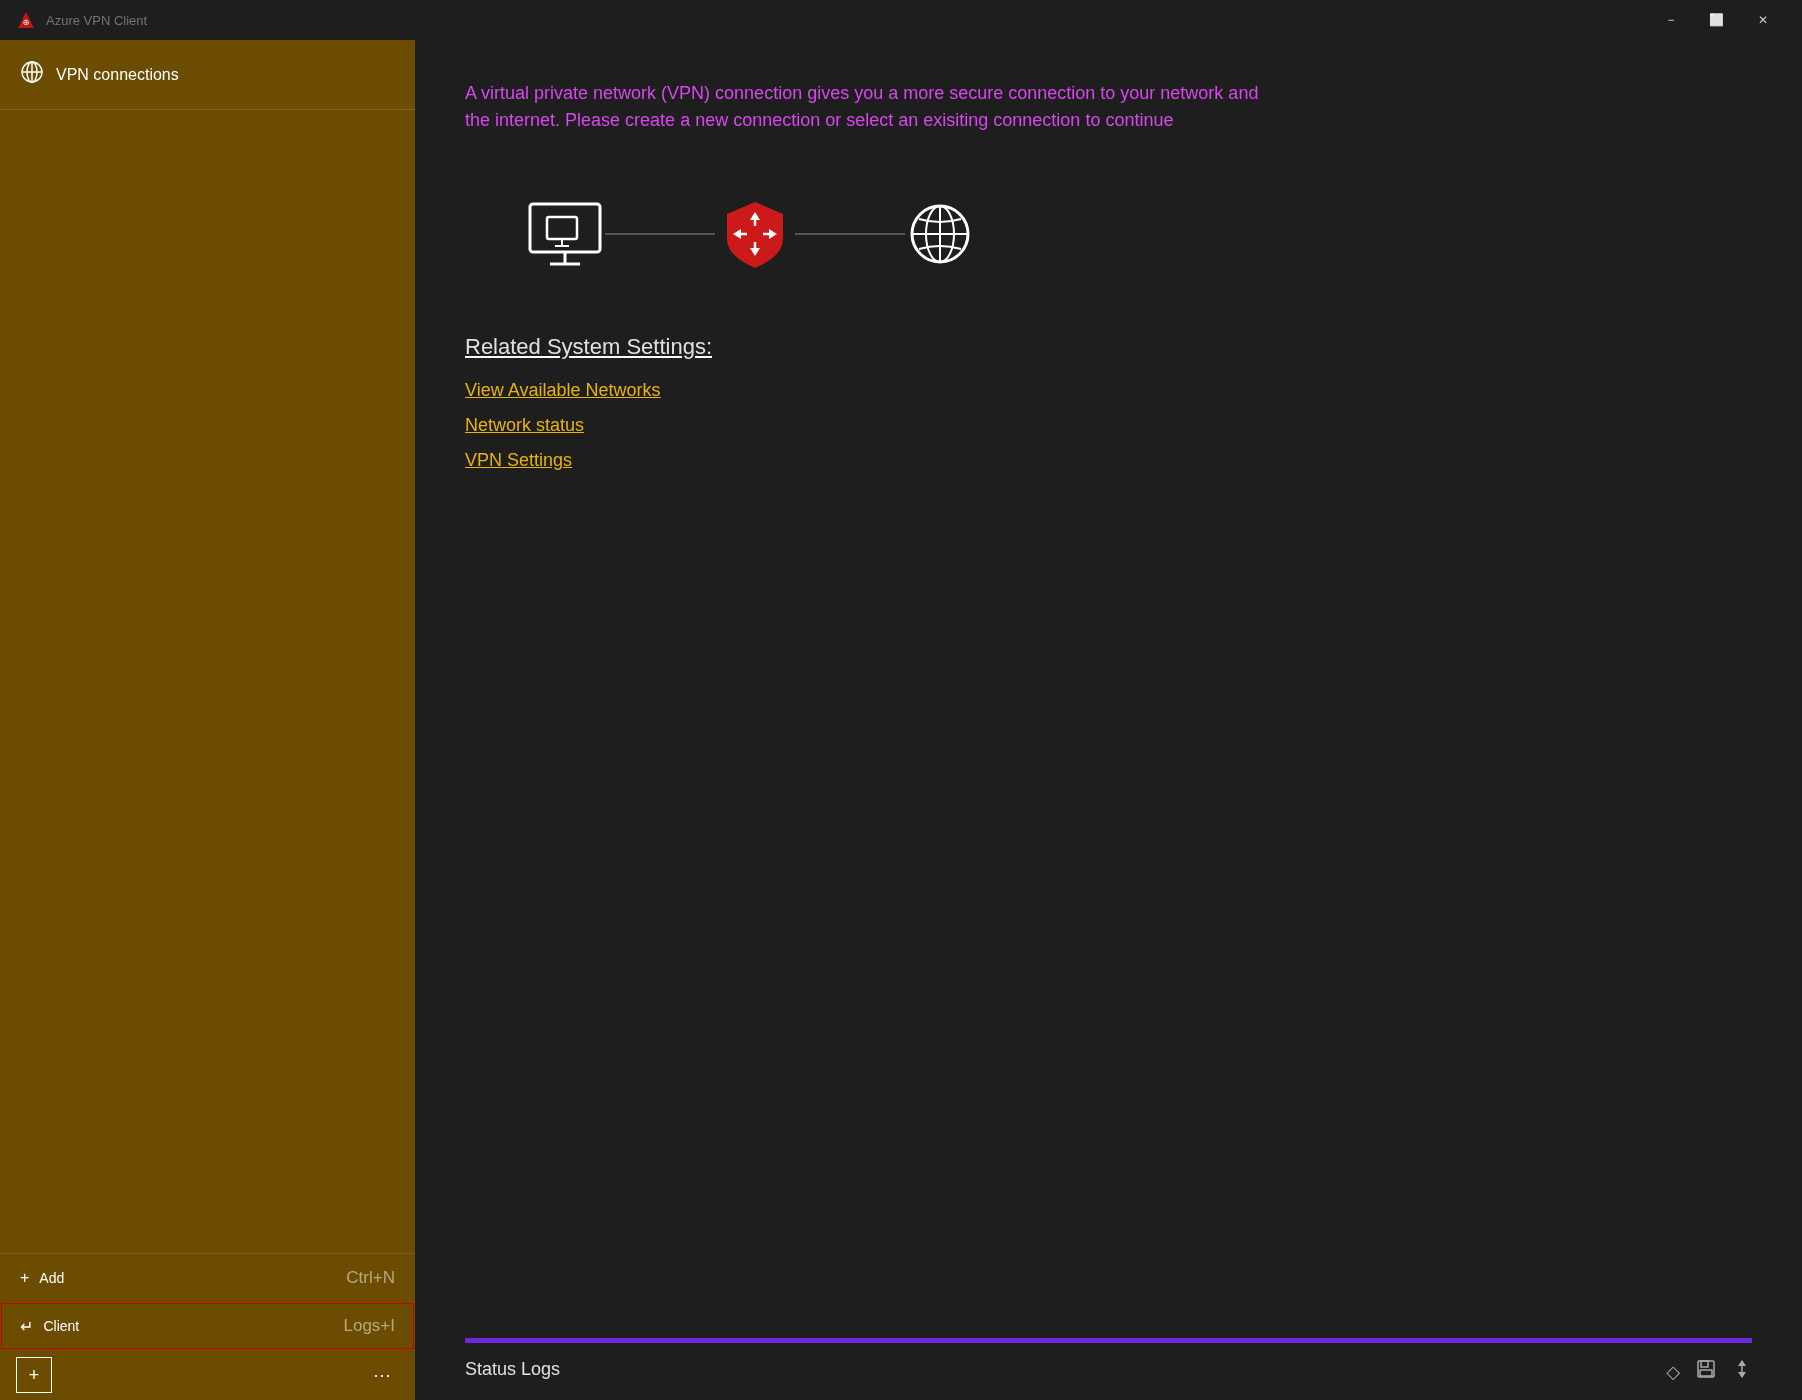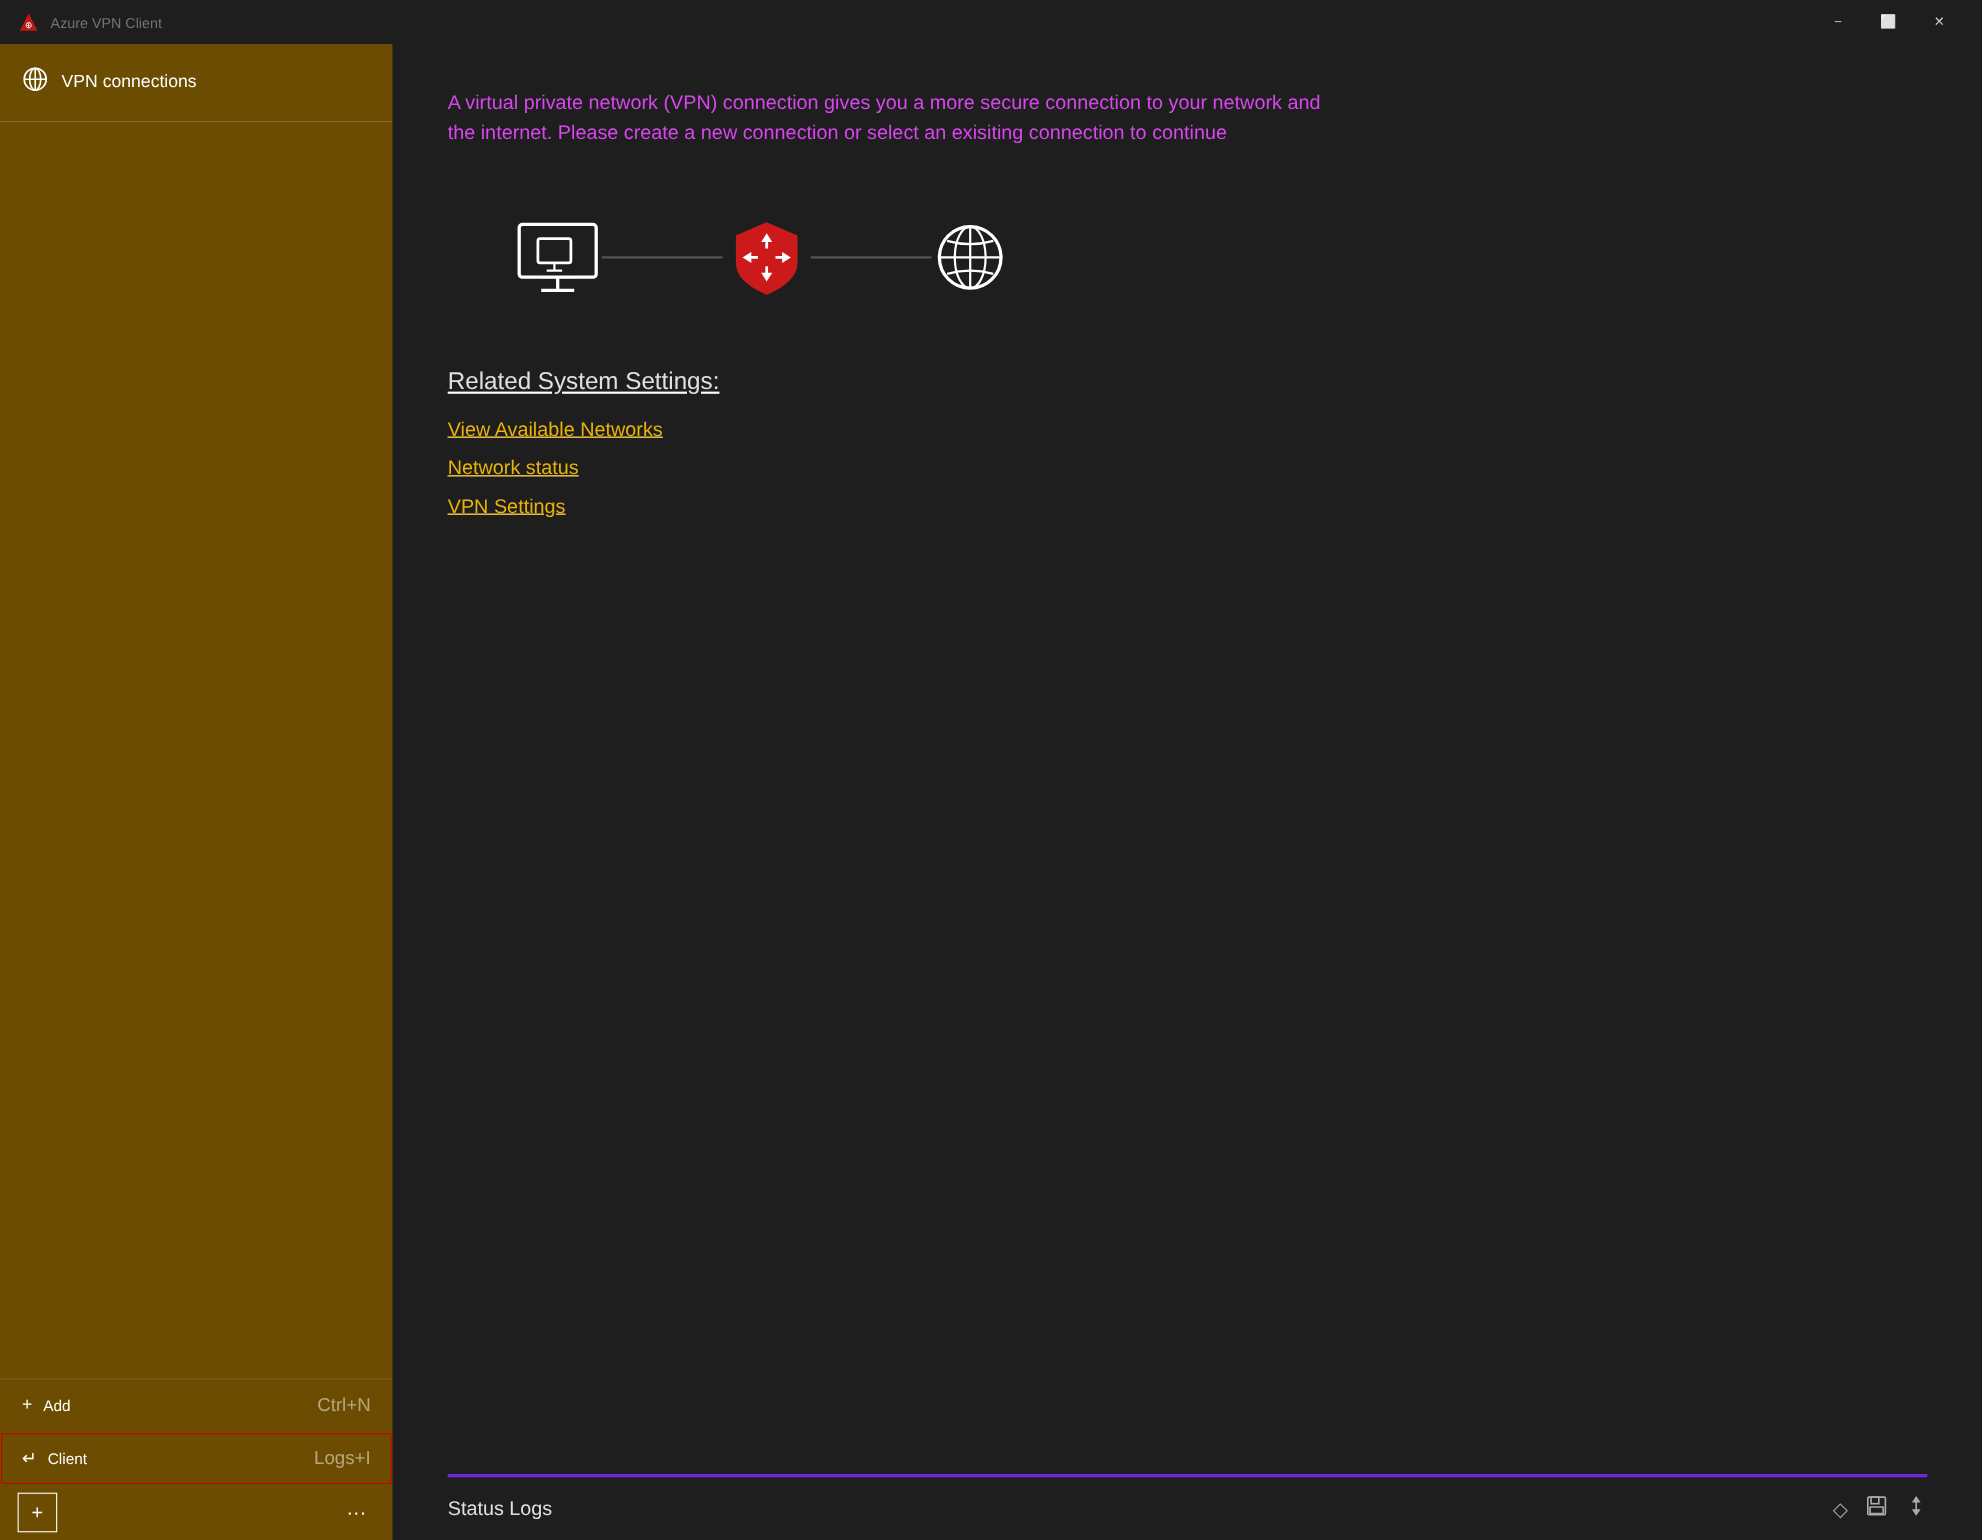--- a/index.html
+++ b/index.html
@@ -54,21 +54,21 @@
     }
 
     
     .app-container {
       display: flex;
       height: calc(1400px - 40px);
     }
 
     
     .sidebar {
-      width: 357px;
+      width: 415px;
       background: #6b4c00;
       display: flex;
       flex-direction: column;
       flex-shrink: 0;
     }
 
     .sidebar-header {
       display: flex;
       align-items: center;
       padding: 20px 20px;
@@ -213,23 +213,23 @@
       color: #eab308;
       font-size: 18px;
       text-decoration: underline;
       margin-bottom: 14px;
       cursor: pointer;
     }
 
     
     .status-bar {
       margin-top: auto;
-      border-top: 3px solid #6d28d9;
-      display: flex;
-      align-items: center;
+      border-top: 5px solid #6d28d9;
+      display: flex;
+      align-items: flex-start;
       justify-content: space-between;
       padding: 16px 0;
     }
 
     .status-bar-title {
       font-size: 18px;
       color: #e0e0e0;
     }
 
     .status-bar-icons {

